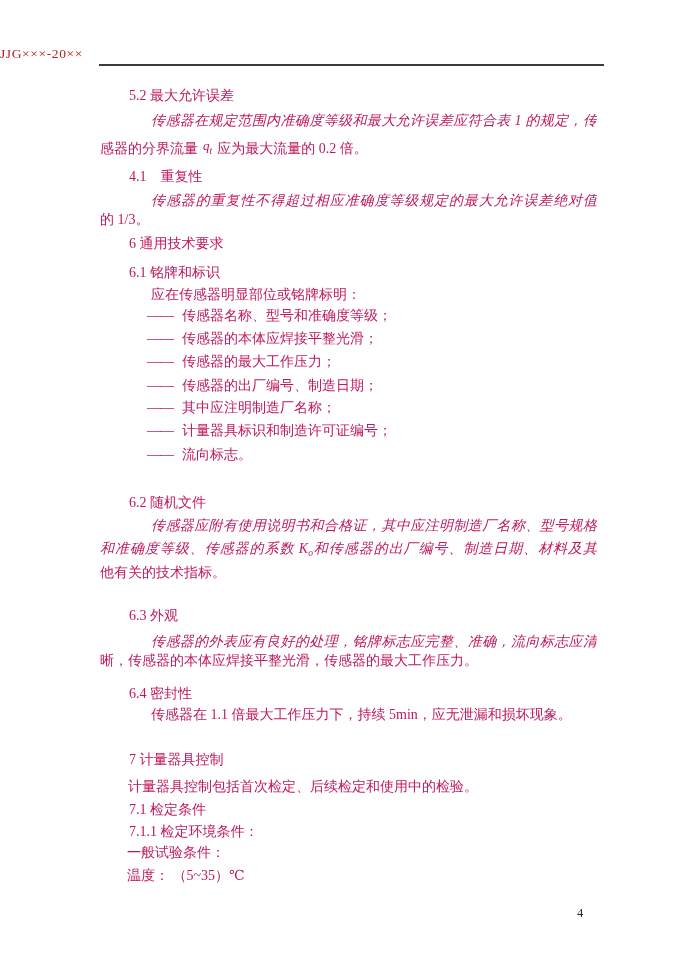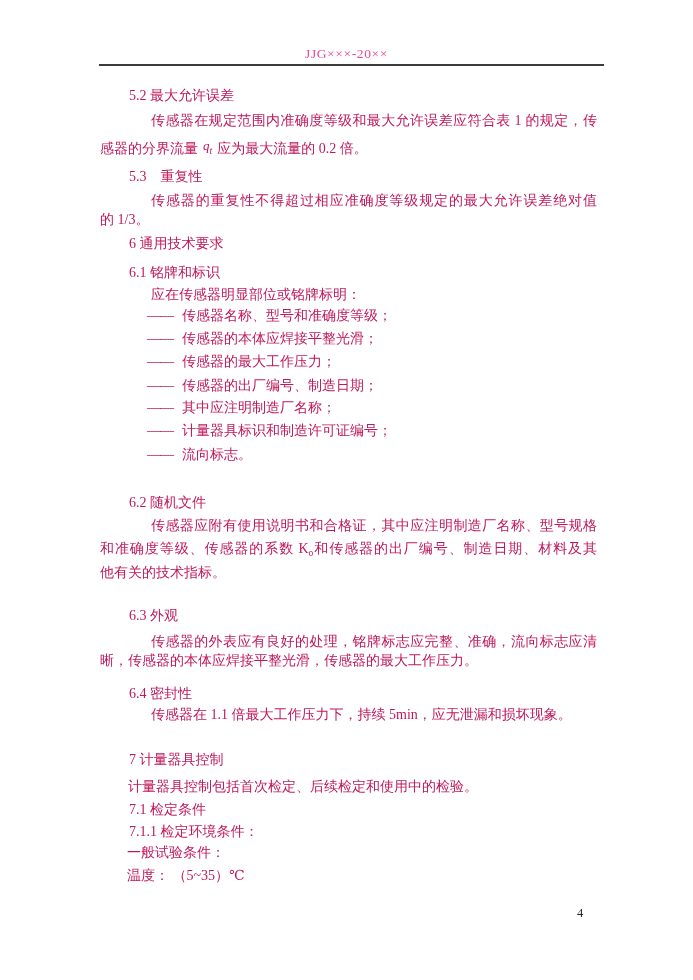--- a/index.html
+++ b/index.html
@@ -22,38 +22,38 @@
   }
   .h   { left: 129px; }            
   .bl  { left: 100px; }            
   .ind { left: 151px; }            
   .cnd { left: 127px; }            
   .just {
     left: 100px; right: 96px;
     white-space: normal;
     text-align: justify;
     text-align-last: justify;
-    max-height: 20px; overflow: hidden;
+    max-height: 20px; overflow: hidden; font-style: italic;
   }
   .pind { padding-left: 51px; }    
   .item { left: 147px; }
   .dash { margin-right: 9px; letter-spacing: -1px; }
   .formula {
     font-style: italic;
     position: relative; top: -3px;
     margin: 0 5px;
     font-size: 13px;
   }
   .formula sub { font-size: 9.5px; font-style: italic; }
   .ksub { font-size: 9.5px; vertical-align: -3px; }
   .doc-code {
     position: absolute; top: 46px; left: 0; width: 100%;
-    text-align: center;
+    text-align: left;
     font-size: 13.5px; letter-spacing: 0.6px;
-    color: #ec4899; white-space: nowrap;
+    color: #b91c1c; white-space: nowrap;
   }
   .rule {
     position: absolute; top: 64px; left: 99px; width: 505px; height: 0;
     border-top: 2px solid #3b3b3b;
   }
   .pagenum {
     position: absolute; top: 906px; left: 577px;
     font-size: 12.5px; color: #222222;
   }
 </style>
@@ -62,21 +62,21 @@
 
 <div class="page">
 
   <div class="doc-code">JJG×××-20××</div>
   <div class="rule"></div>
 
   <div class="ln h" style="top:86px">5.2 最大允许误差</div>
   <div class="ln just pind" style="top:111px">传感器在规定范围内准确度等级和最大允许误差应符合表 1 的规定，传</div>
   <div class="ln bl" style="top:139px"><span>感器的分界流量</span><span class="formula"><i>q</i><sub>t</sub></span><span>应为最大流量的 0.2 倍。</span></div>
 
-  <div class="ln h" style="top:167px">5.3　重复性</div>
+  <div class="ln h" style="top:167px">4.1　重复性</div>
   <div class="ln just pind" style="top:191px">传感器的重复性不得超过相应准确度等级规定的最大允许误差绝对值</div>
   <div class="ln bl" style="top:210px">的 1/3。</div>
 
   <div class="ln h" style="top:234px">6 通用技术要求</div>
 
   <div class="ln h" style="top:263px">6.1 铭牌和标识</div>
   <div class="ln ind" style="top:285px">应在传感器明显部位或铭牌标明：</div>
 
   <div class="ln item" style="top:306px"><span class="dash">——</span><span>传感器名称、型号和准确度等级；</span></div>
   <div class="ln item" style="top:329px"><span class="dash">——</span><span>传感器的本体应焊接平整光滑；</span></div>

